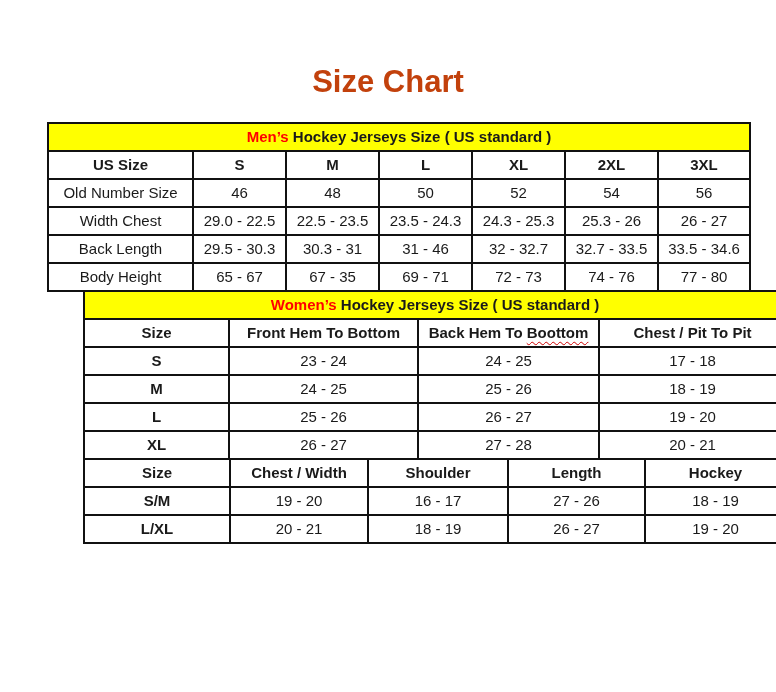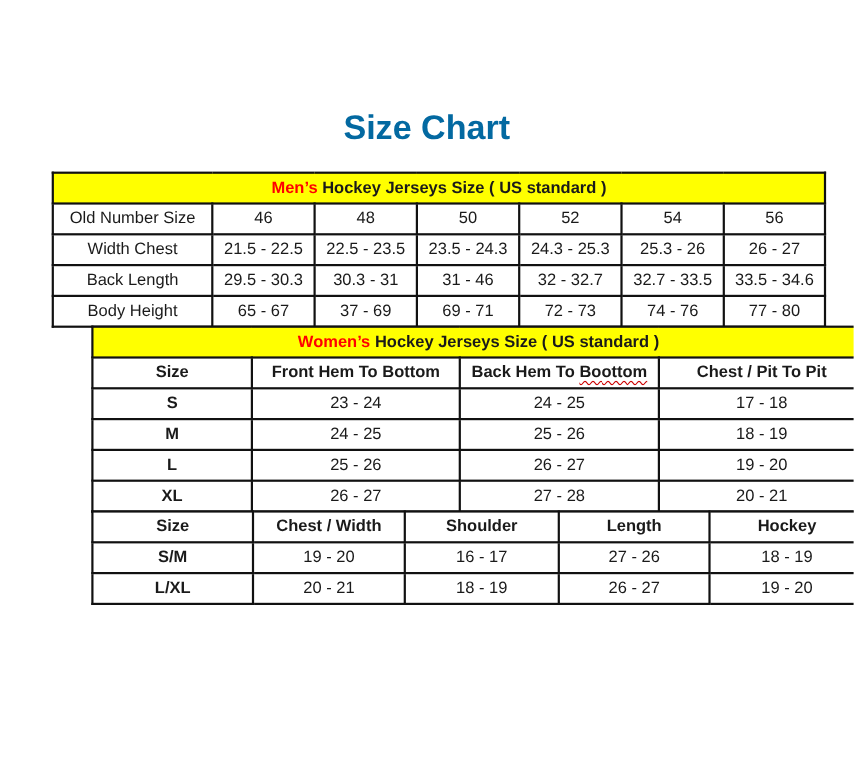--- a/index.html
+++ b/index.html
@@ -4,26 +4,26 @@
 <style>
   html, body { margin: 0; padding: 0; background: #ffffff; }
   body {
     width: 776px; height: 692px;
     font-family: "Liberation Sans", sans-serif;
     color: #1a1a1a;
     position: relative;
     overflow: hidden;
   }
   h1.page-title {
-    margin: 12px;
-    padding-top: 86px;
+    margin: 0;
+    padding-top: 64px;
     text-align: center;
     font-size: 31px;
     font-weight: bold;
-    color: #0369a1;
+    color: #c2410c;
     letter-spacing: 0px;
   }
   .chart-wrap {
     width: 682px;
     margin: 22px auto 0 auto;
   }
   table.size-table {
     width: 702px;
     border-collapse: collapse;
     table-layout: fixed;
@@ -71,50 +71,59 @@
         <col style="width:93px">
         <col style="width:93px">
         <col style="width:93px">
         <col style="width:92px">
     </colgroup>
     <tbody>
         <tr>
       <td class="section-cell" colspan="7"><span class="red-word">Men’s</span><span> Hockey Jerseys Size ( US standard )</span></td>
     </tr>
     <tr>
+      <td class="col-header">US Size</td>
+      <td class="col-header">S</td>
+      <td class="col-header">M</td>
+      <td class="col-header">L</td>
+      <td class="col-header">XL</td>
+      <td class="col-header">2XL</td>
+      <td class="col-header">3XL</td>
+    </tr>
+    <tr>
       <td>Old Number Size</td>
       <td>46</td>
       <td>48</td>
       <td>50</td>
       <td>52</td>
       <td>54</td>
       <td>56</td>
     </tr>
     <tr>
       <td>Width Chest</td>
-      <td>21.5 - 22.5</td>
+      <td>29.0 - 22.5</td>
       <td>22.5 - 23.5</td>
       <td>23.5 - 24.3</td>
       <td>24.3 - 25.3</td>
       <td>25.3 - 26</td>
       <td>26 - 27</td>
     </tr>
     <tr>
       <td>Back Length</td>
       <td>29.5 - 30.3</td>
       <td>30.3 - 31</td>
       <td>31 - 46</td>
       <td>32 - 32.7</td>
       <td>32.7 - 33.5</td>
       <td>33.5 - 34.6</td>
     </tr>
     <tr>
       <td>Body Height</td>
       <td>65 - 67</td>
-      <td>37 - 69</td>
+      <td>67 - 35</td>
       <td>69 - 71</td>
       <td>72 - 73</td>
       <td>74 - 76</td>
       <td>77 - 80</td>
     </tr>
   </tbody>
     </table>
 
   <table class="size-table">
     <colgroup>

